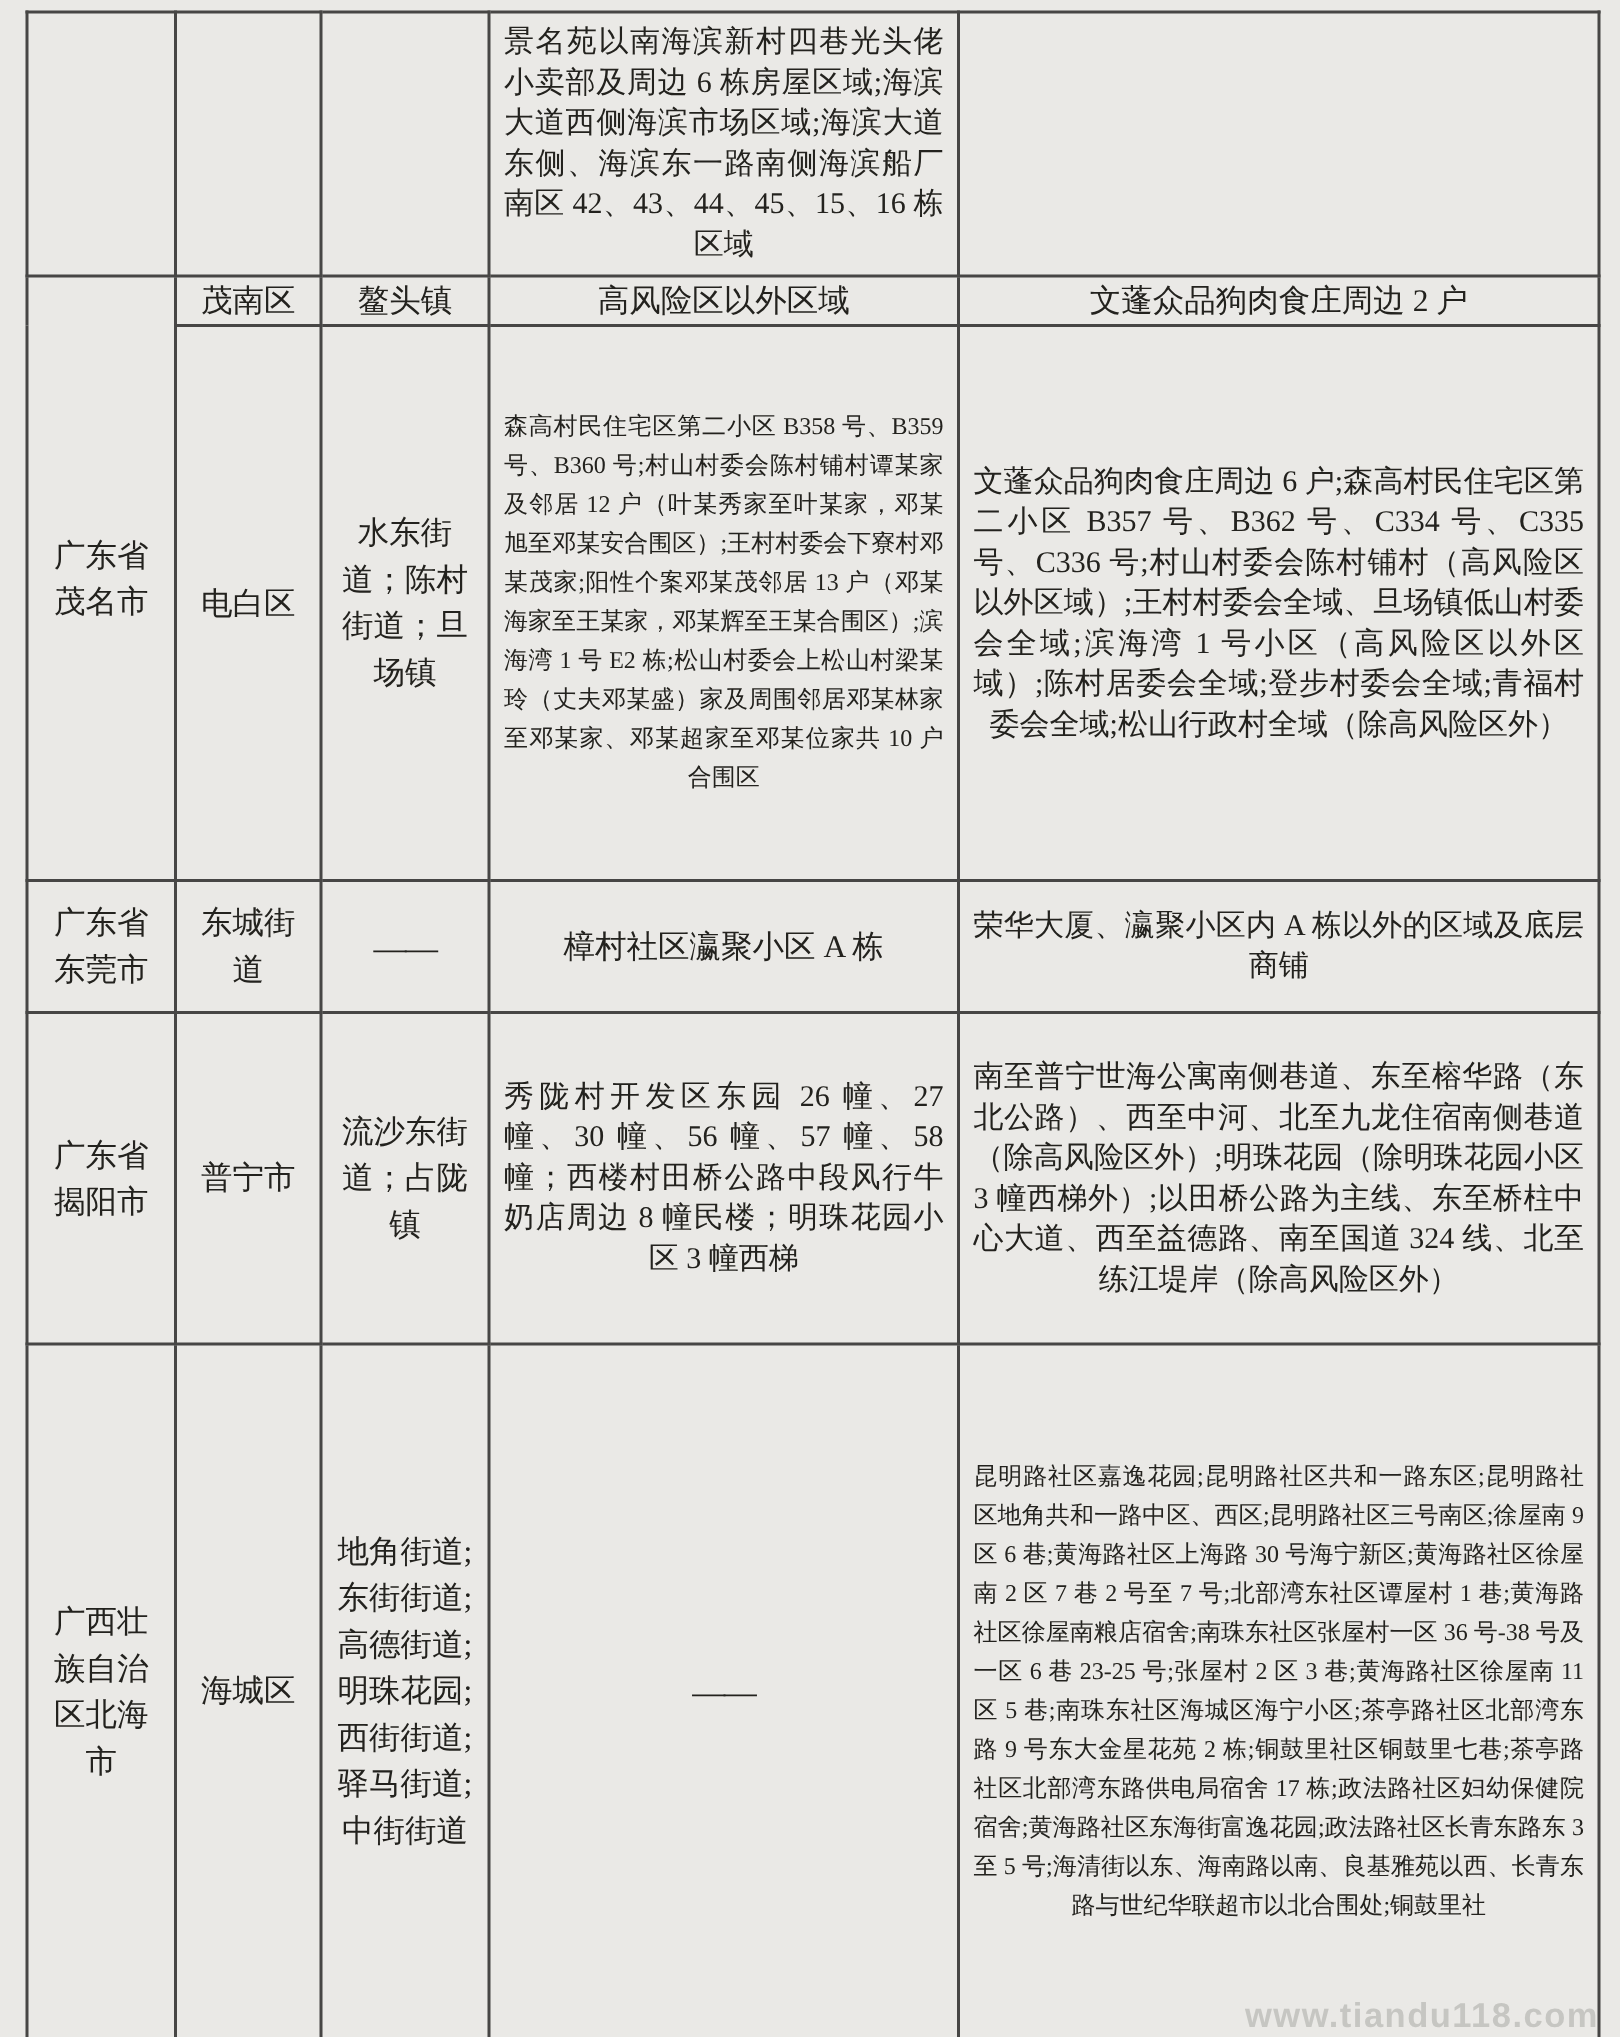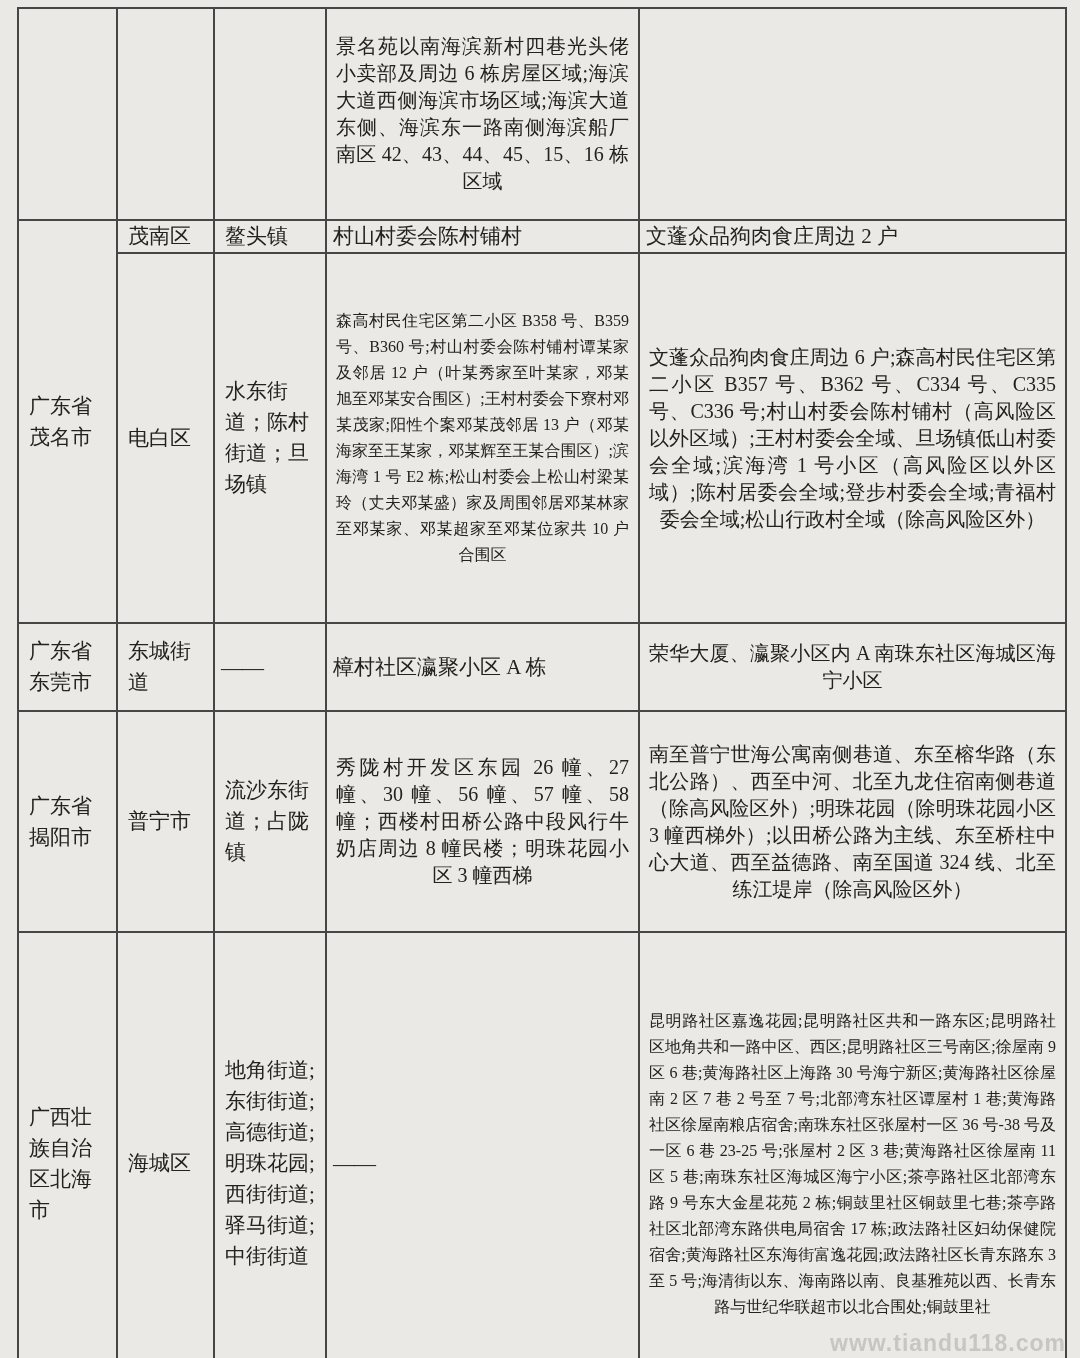--- a/index.html
+++ b/index.html
@@ -18,21 +18,21 @@
     position: absolute;
     left: 17px;
     top: 7px;
     width: 1048px;
     border-collapse: collapse;
     table-layout: fixed;
   }
   .doc-table td {
     border: 2px solid #474645;
     vertical-align: middle;
-    text-align: left;
+    text-align: center;
     color: #23221e;
     font-size: 21px;
     line-height: 29px;
     overflow: hidden;
     padding: 0 6px;
     word-break: break-all;
   }
   .doc-table td.label {
     padding: 0 10px;
     line-height: 31px;
@@ -71,49 +71,49 @@
   <table class="doc-table">
     <colgroup>
       <col style="width:99px">
       <col style="width:97px">
       <col style="width:112px">
       <col style="width:313px">
       <col style="width:427px">
     </colgroup>
     <tbody>
 
-      <tr style="height:212px">
+      <tr style="height:176px">
         <td class="label"></td>
         <td class="label"></td>
         <td class="label"></td>
         <td class="para">景名苑以南海滨新村四巷光头佬小卖部及周边 6 栋房屋区域;海滨大道西侧海滨市场区域;海滨大道东侧、海滨东一路南侧海滨船厂南区 42、43、44、45、15、16 栋区域</td>
         <td></td>
       </tr>
 
       <tr style="height:30px">
         <td class="label" rowspan="2">广东省茂名市</td>
         <td class="label">茂南区</td>
         <td class="label">鳌头镇</td>
-        <td>村山村委会陈村铺村</td>
+        <td>高风险区以外区域</td>
         <td>文蓬众品狗肉食庄周边 2 户</td>
       </tr>
 
       <tr style="height:370px">
         <td class="label">电白区</td>
         <td class="label">水东街道；陈村街道；旦场镇</td>
         <td class="para small">森高村民住宅区第二小区 B358 号、B359 号、B360 号;村山村委会陈村铺村谭某家及邻居 12 户（叶某秀家至叶某家，邓某旭至邓某安合围区）;王村村委会下寮村邓某茂家;阳性个案邓某茂邻居 13 户（邓某海家至王某家，邓某辉至王某合围区）;滨海湾 1 号 E2 栋;松山村委会上松山村梁某玲（丈夫邓某盛）家及周围邻居邓某林家至邓某家、邓某超家至邓某位家共 10 户合围区</td>
         <td class="para">文蓬众品狗肉食庄周边 6 户;森高村民住宅区第二小区 B357 号、B362 号、C334 号、C335 号、C336 号;村山村委会陈村铺村（高风险区以外区域）;王村村委会全域、旦场镇低山村委会全域;滨海湾 1 号小区（高风险区以外区域）;陈村居委会全域;登步村委会全域;青福村委会全域;松山行政村全域（除高风险区外）</td>
       </tr>
 
       <tr style="height:88px">
         <td class="label">广东省东莞市</td>
         <td class="label">东城街道</td>
         <td class="dash">——</td>
         <td>樟村社区瀛聚小区 A 栋</td>
-        <td class="para">荣华大厦、瀛聚小区内 A 南珠东社区海城区海宁小区</td>
+        <td class="para">荣华大厦、瀛聚小区内 A 栋以外的区域及底层商铺</td>
       </tr>
 
       <tr style="height:221px">
         <td class="label">广东省揭阳市</td>
         <td class="label">普宁市</td>
         <td class="label">流沙东街道；占陇镇</td>
         <td class="para">秀陇村开发区东园 26 幢、27 幢、30 幢、56 幢、57 幢、58 幢；西楼村田桥公路中段风行牛奶店周边 8 幢民楼；明珠花园小区 3 幢西梯</td>
         <td class="para">南至普宁世海公寓南侧巷道、东至榕华路（东北公路）、西至中河、北至九龙住宿南侧巷道（除高风险区外）;明珠花园（除明珠花园小区 3 幢西梯外）;以田桥公路为主线、东至桥柱中心大道、西至益德路、南至国道 324 线、北至练江堤岸（除高风险区外）</td>
       </tr>
 

